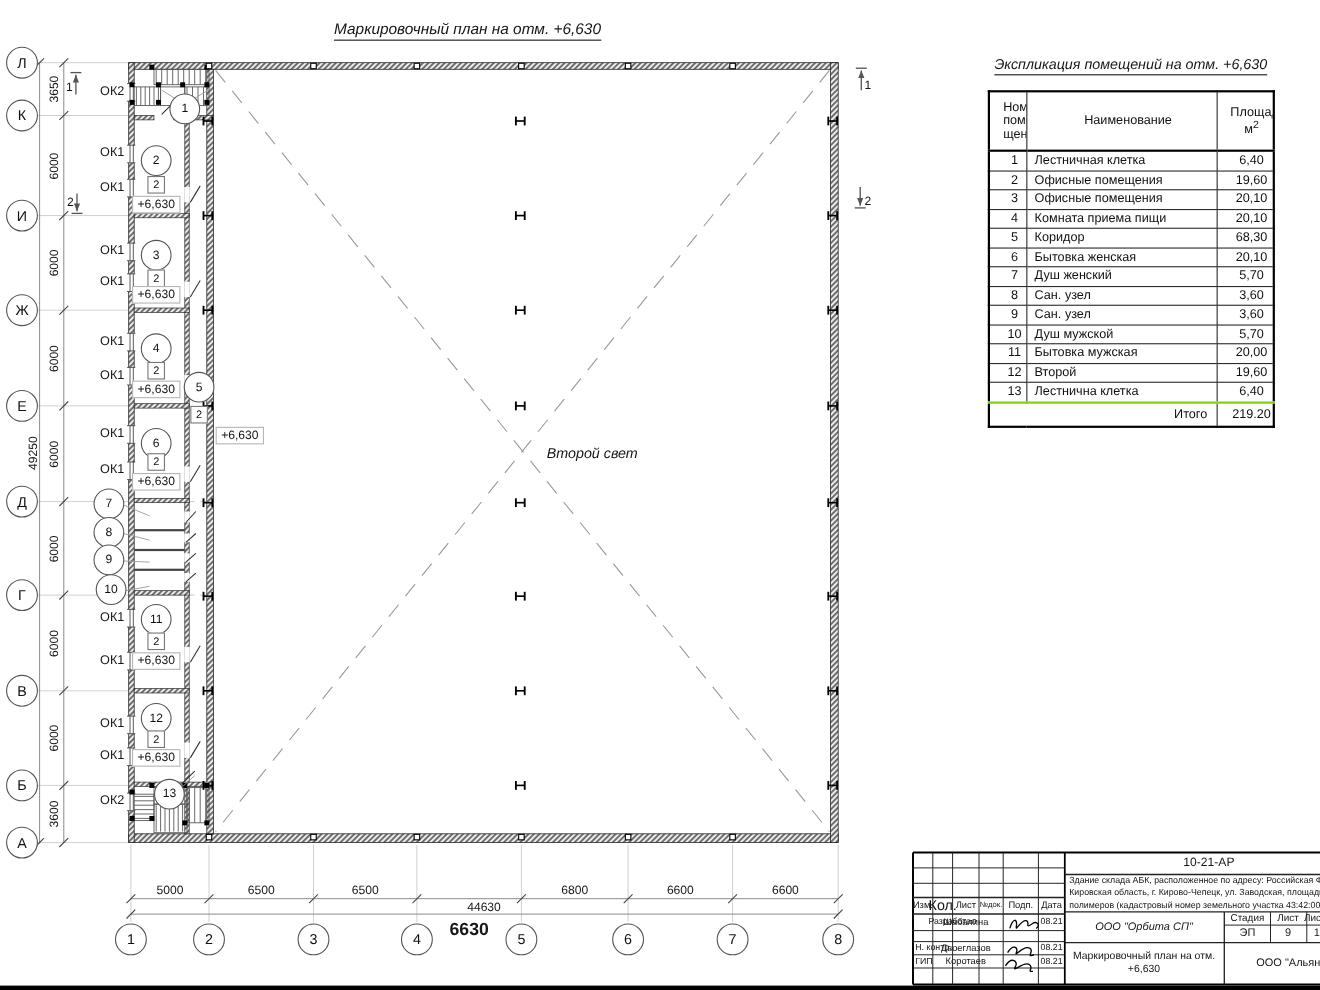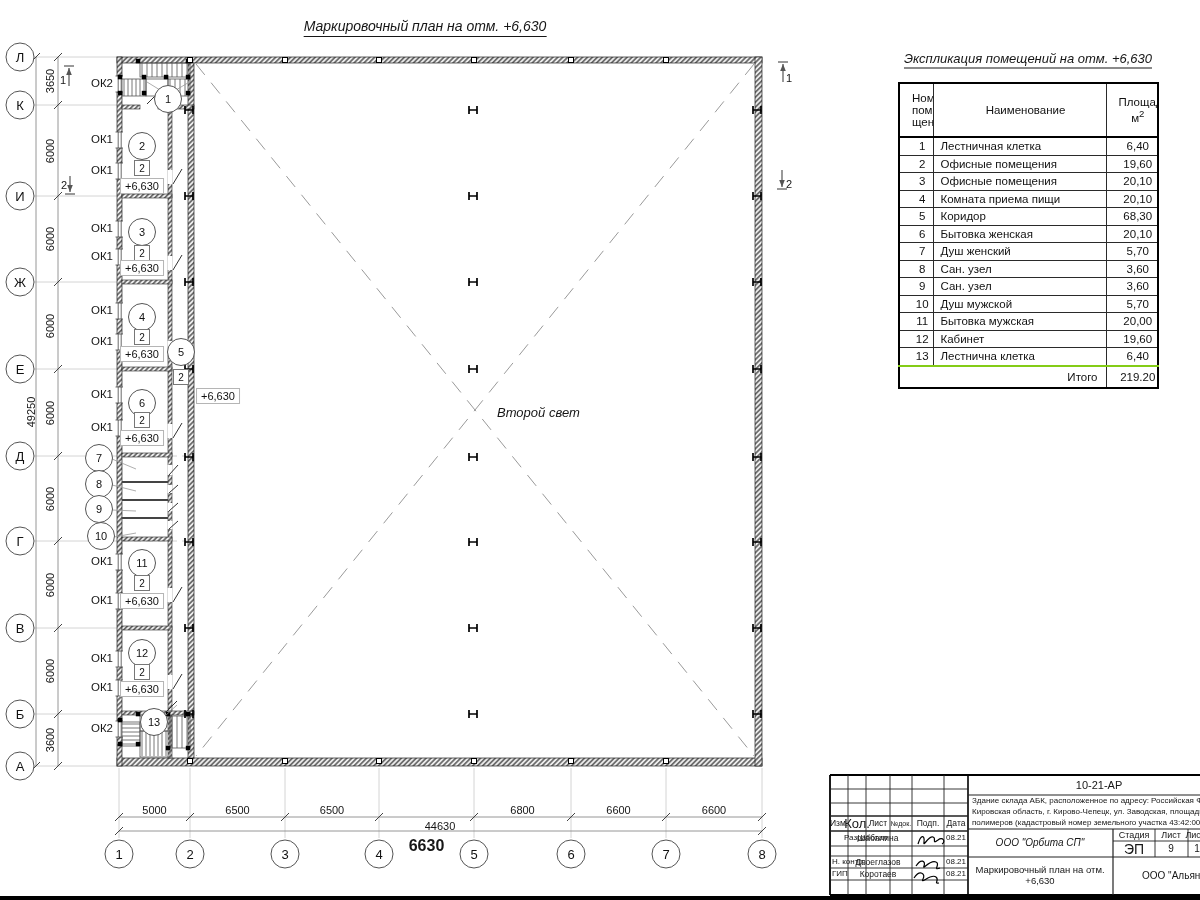--- a/index.html
+++ b/index.html
@@ -472,21 +472,21 @@
           <td class="n">Душ мужской</td>
           <td class="c">5,70</td>
         </tr>
         <tr>
           <td class="c">11</td>
           <td class="n">Бытовка мужская</td>
           <td class="c">20,00</td>
         </tr>
         <tr>
           <td class="c">12</td>
-          <td class="n">Кабинет</td>
+          <td class="n">Второй</td>
           <td class="c">19,60</td>
         </tr>
         <tr>
           <td class="c">13</td>
           <td class="n">Лестнична клетка</td>
           <td class="c">6,40</td>
         </tr>
       </tbody>
     <tfoot>
       <tr>
@@ -597,21 +597,21 @@
       <div class="lbl start" style="left: 832px; top: 862px; font-size: 8px;">Н. контр.</div>
       <div class="lbl mid" style="left: 878px; top: 862px; font-size: 8.5px;">Двоеглазов</div>
       <div class="lbl mid" style="left: 956px; top: 862px; font-size: 8px;">08.21</div>
       <div class="lbl start" style="left: 832px; top: 874px; font-size: 8px;">ГИП</div>
       <div class="lbl mid" style="left: 878px; top: 874px; font-size: 8.5px;">Коротаев</div>
       <div class="lbl mid" style="left: 956px; top: 874px; font-size: 8px;">08.21</div>
       <div class="lbl mid it" style="left: 1040px; top: 843px; font-size: 10px;">ООО "Орбита СП"</div>
       <div class="lbl mid" style="left: 1134px; top: 835px; font-size: 9px;">Стадия</div>
       <div class="lbl mid" style="left: 1171px; top: 835px; font-size: 9px;">Лист</div>
       <div class="lbl mid" style="left: 1200px; top: 835px; font-size: 9px;">Листов</div>
-      <div class="lbl mid" style="left: 1134px; top: 849px; font-size: 14px;">ЭП</div>
+      <div class="lbl mid" style="left: 1134px; top: 849px; font-size: 10px;">ЭП</div>
       <div class="lbl mid" style="left: 1171px; top: 849px; font-size: 10px;">9</div>
       <div class="lbl mid" style="left: 1197px; top: 849px; font-size: 10px;">1</div>
       <div class="lbl mid" style="left: 1040px; top: 870px; font-size: 9.5px; text-align: center;">Маркировочный план на отм.</div>
       <div class="lbl mid" style="left: 1040px; top: 881px; font-size: 9.5px;">+6,630</div>
       <div class="lbl start" style="left: 1142px; top: 876px; font-size: 10px;">ООО "Альянс</div>
     </div>
   <div id="bottom-bar"></div>
 </div>
 
 </body></html>

